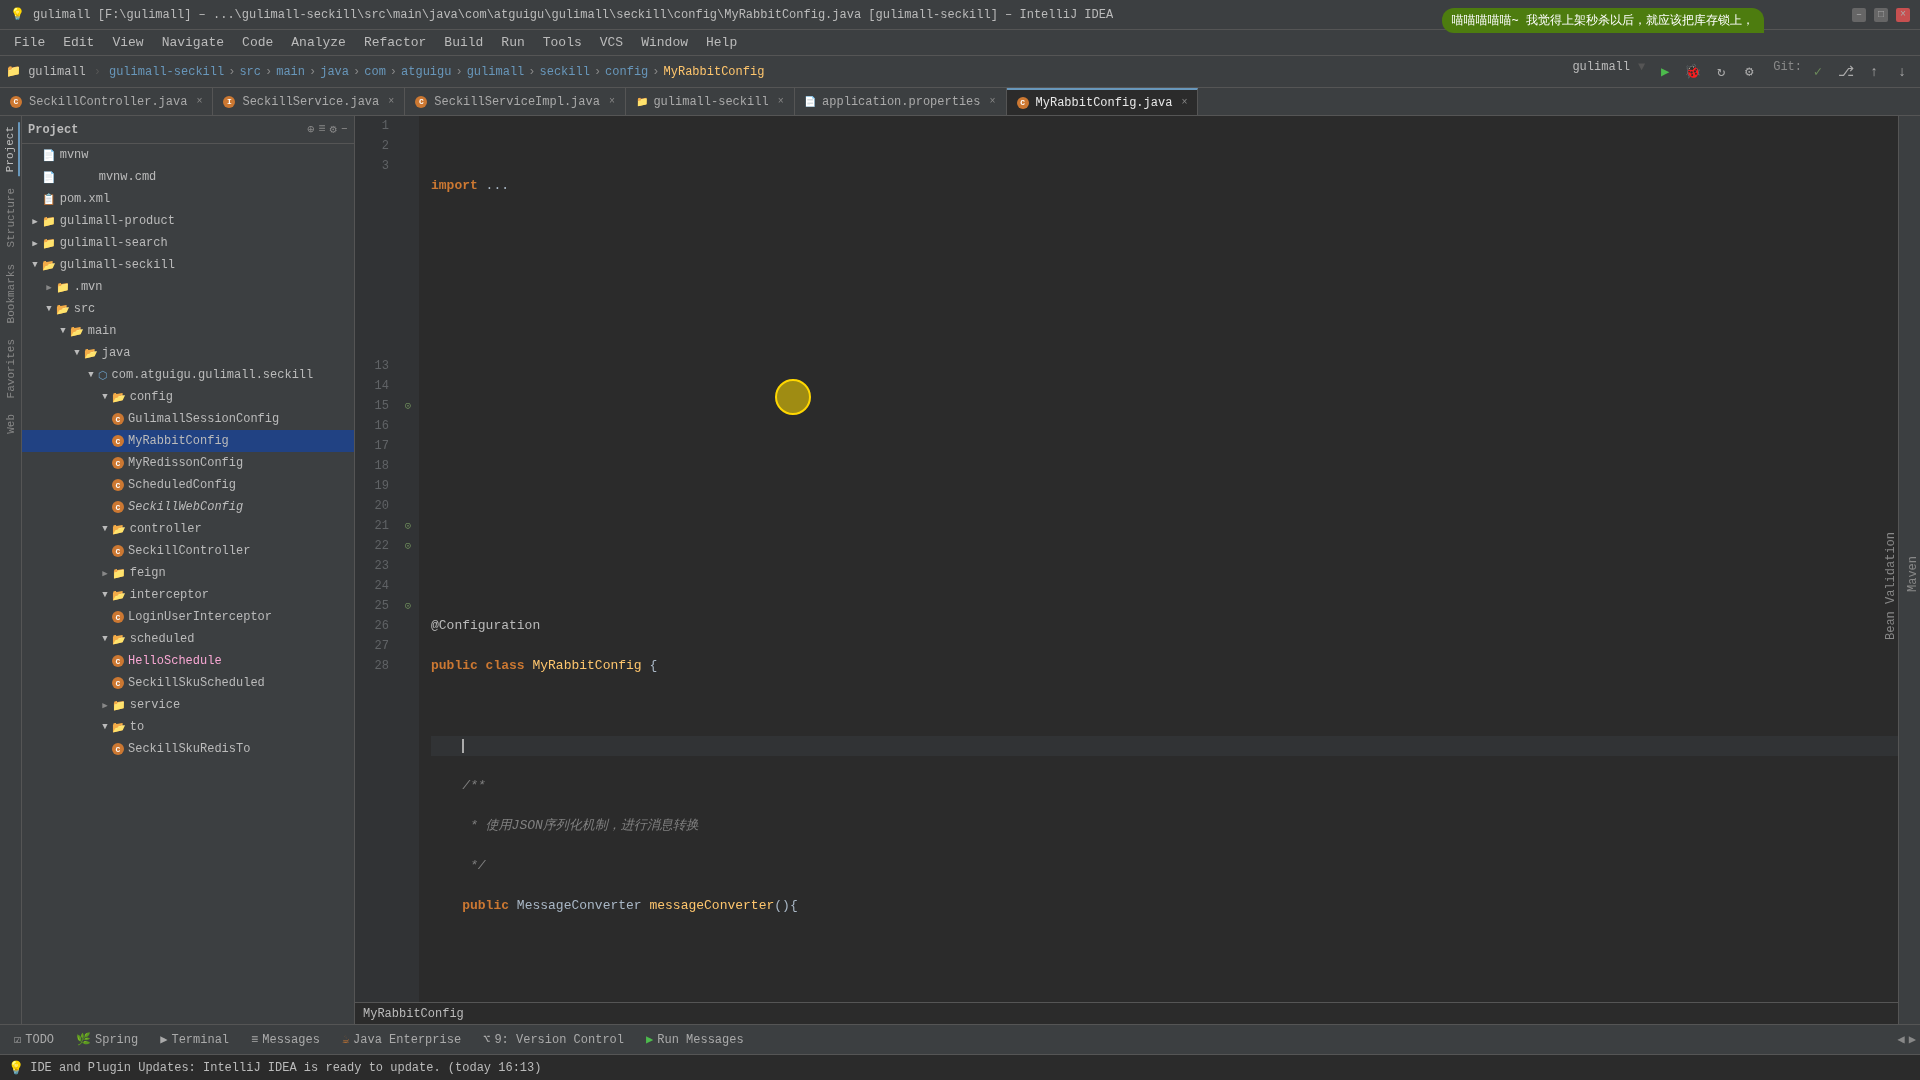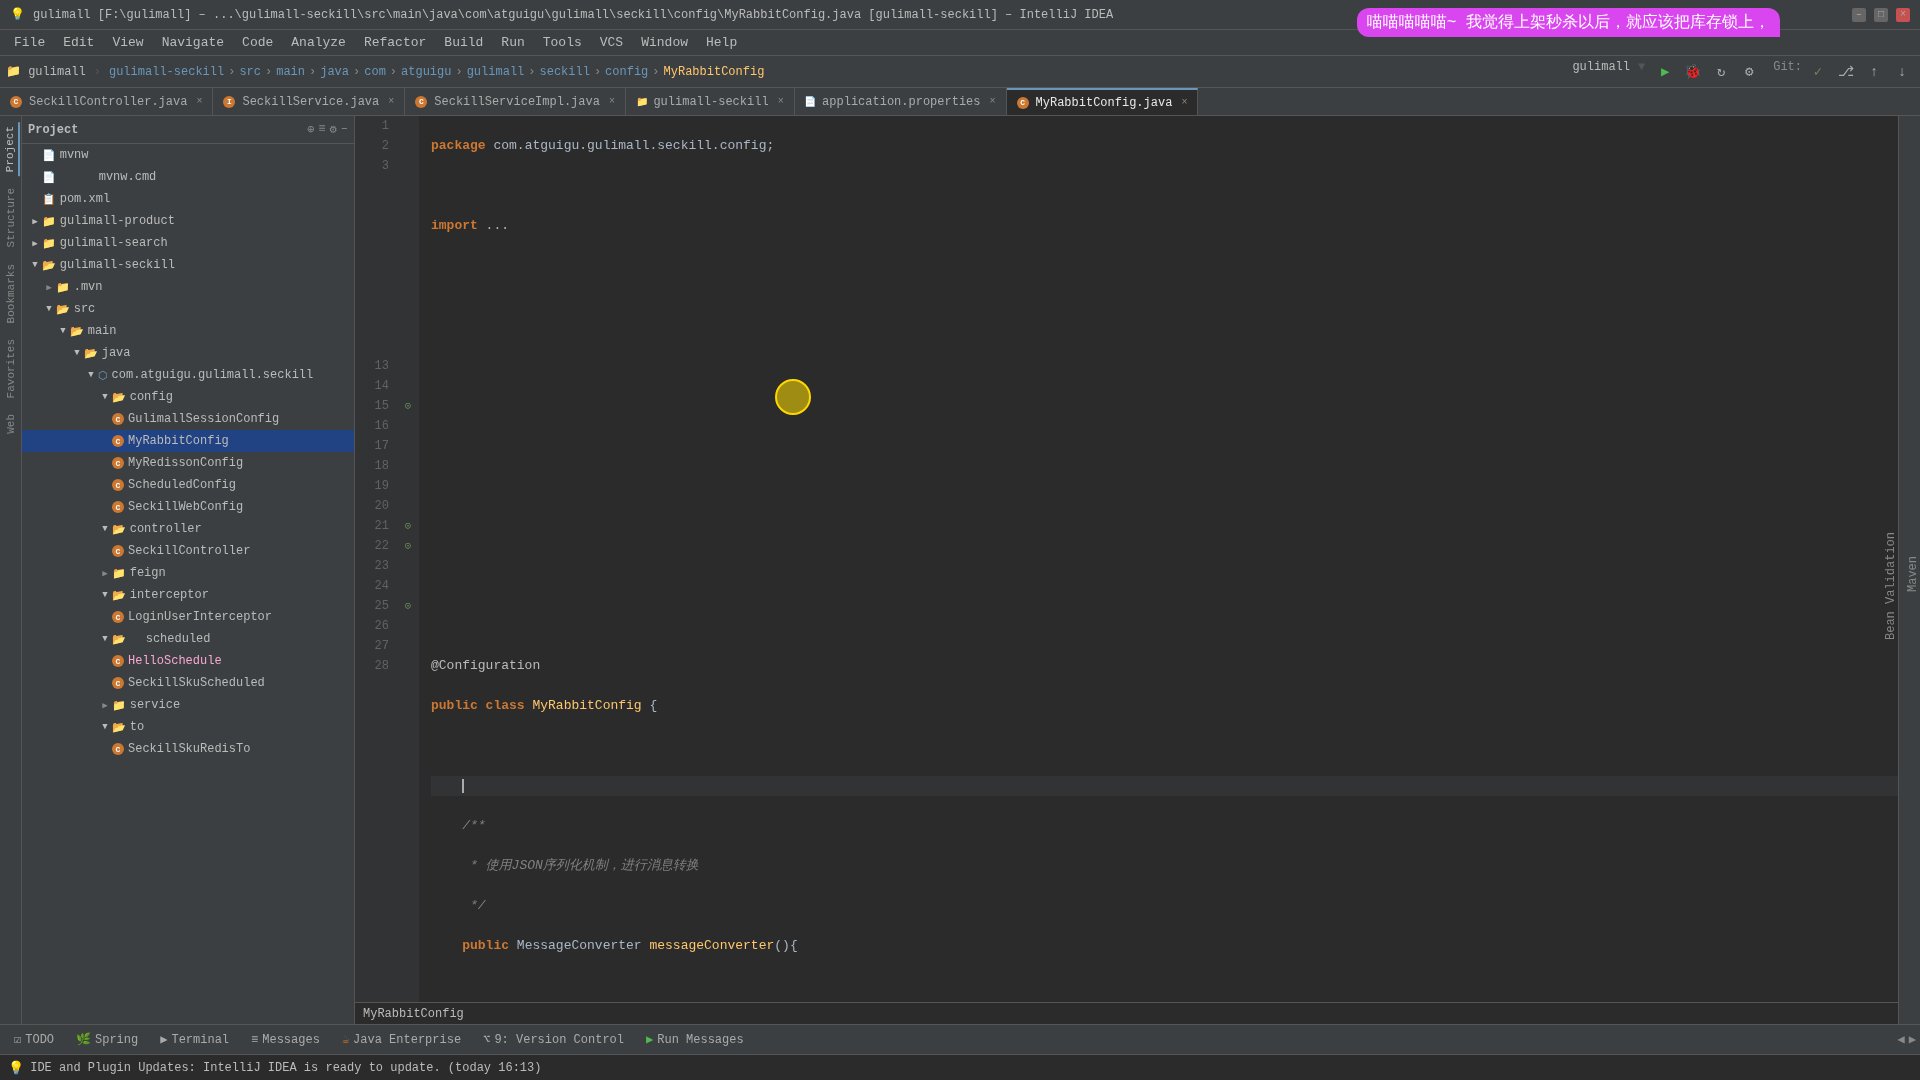--- a/index.html
+++ b/index.html
@@ -257,26 +257,26 @@
       padding: 0 8px;
       font-size: 12px;
       color: #bbb;
       gap: 6px;
     }
     .notif-icon { color: #ffc66d; font-size: 13px; }
 
     #chat-bubble {
       position: absolute;
       top: 8px;
-      right: 140px;
-      background: #d946ef;
+      right: 156px;
+      background: #4d7c0f;
       color: white;
       padding: 4px 10px;
       border-radius: 12px 12px 0 12px;
-      font-size: 16px;
+      font-size: 12px;
       white-space: nowrap;
     }
   </style>
 </head>
 <body>
 
 <div style="position:relative; width:1920px; height:1080px; overflow:hidden;">
 
   <div id="titlebar">
     <span style="margin-right:8px;">💡</span>
@@ -475,21 +475,21 @@
         <div class="tree-item" style="padding-left:90px;">
           <span class="java-icon" style="margin-right:4px;">C</span>
           <span style="color:#bbb;">MyRedissonConfig</span>
         </div>
         <div class="tree-item" style="padding-left:90px;">
           <span class="java-icon" style="margin-right:4px;">C</span>
           <span style="color:#bbb;">ScheduledConfig</span>
         </div>
         <div class="tree-item" style="padding-left:90px;">
           <span class="java-icon" style="margin-right:4px;">C</span>
-          <span style="color:#bbb;">SeckillWebConfig</span>
+          <span style="color:#bbb;font-style:italic;">SeckillWebConfig</span>
         </div>
         <div class="tree-item" style="padding-left:76px;">
           <span class="tree-arrow" style="color:#bbb;">▼</span>
           <span style="color:#b5b543;font-size:11px;margin-right:4px;">📂</span>
           <span style="color:#bbb;">controller</span>
         </div>
         <div class="tree-item" style="padding-left:90px;">
           <span class="java-icon" style="margin-right:4px;">C</span>
           <span style="color:#bbb;">SeckillController</span>
         </div>
@@ -503,21 +503,21 @@
           <span style="color:#b5b543;font-size:11px;margin-right:4px;">📂</span>
           <span style="color:#bbb;">interceptor</span>
         </div>
         <div class="tree-item" style="padding-left:90px;">
           <span class="java-icon" style="margin-right:4px;">C</span>
           <span style="color:#bbb;">LoginUserInterceptor</span>
         </div>
         <div class="tree-item" style="padding-left:76px;">
           <span class="tree-arrow" style="color:#bbb;">▼</span>
           <span style="color:#b5b543;font-size:11px;margin-right:4px;">📂</span>
-          <span style="color:#bbb;margin-left:16px;">scheduled</span>
+          <span style="color:#bbb;">scheduled</span>
         </div>
         <div class="tree-item" style="padding-left:90px;">
           <span class="java-icon" style="margin-right:4px;">C</span>
           <span style="color:#f9a8d4;">HelloSchedule</span>
         </div>
         <div class="tree-item" style="padding-left:90px;">
           <span class="java-icon" style="margin-right:4px;">C</span>
           <span style="color:#bbb;">SeckillSkuScheduled</span>
         </div>
         <div class="tree-item" style="padding-left:76px;">
@@ -596,21 +596,20 @@
           <div style="height:20px;color:#6a8759;">⊙</div>
           <div style="height:20px;"></div>
           <div style="height:20px;"></div>
           <div style="height:20px;color:#6a8759;">⊙</div>
           <div style="height:20px;"></div>
           <div style="height:20px;"></div>
           <div style="height:20px;"></div>
         </div>
 
         <div id="code-content">
-<span style="line-height:20px;display:block;"><span class="kw">package </span><span class="pkg">com.atguigu.gulimall.seckill.config</span>;</span>
 <span style="line-height:20px;display:block;"> </span>
 <span style="line-height:20px;display:block;"><span class="kw">import </span>...</span>
 <span style="line-height:20px;display:block;"> </span>
 <span style="line-height:20px;display:block;"> </span>
 <span style="line-height:20px;display:block;"> </span>
 <span style="line-height:20px;display:block;"> </span>
 <span style="line-height:20px;display:block;"> </span>
 <span style="line-height:20px;display:block;"> </span>
 <span style="line-height:20px;display:block;"> </span>
 <span style="line-height:20px;display:block;"> </span>

